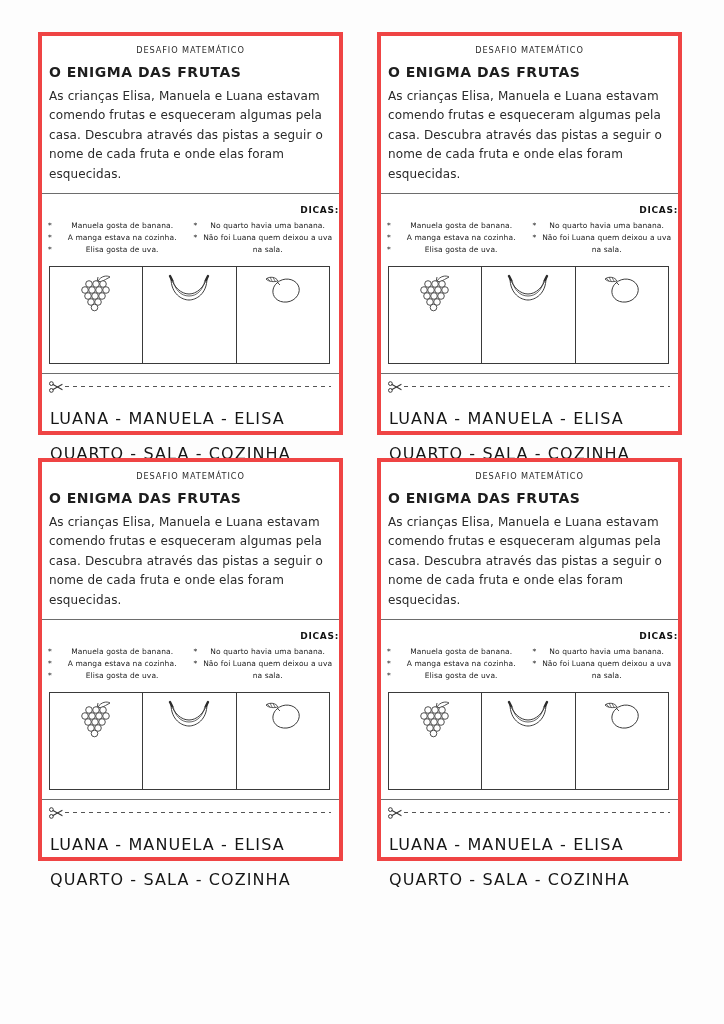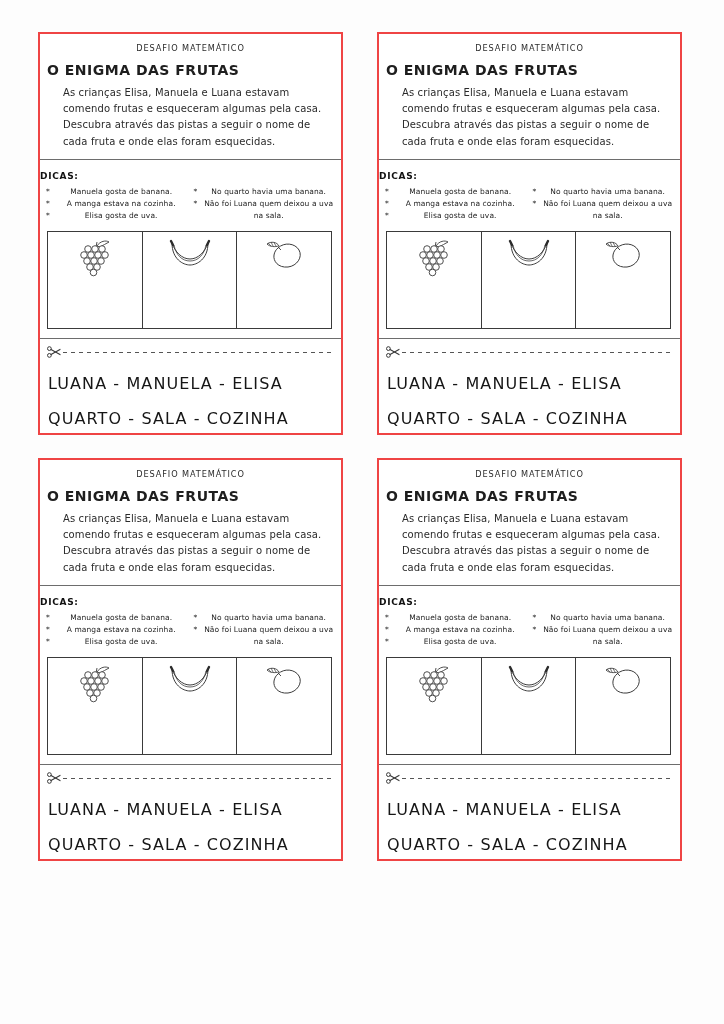--- a/index.html
+++ b/index.html
@@ -26,21 +26,21 @@
     position: absolute;
     left: 38px;
     top: 32px;
     width: 652px;
     height: 835px;
   }
   .card {
     position: absolute;
     width: 305px;
     height: 403px;
-    border: 2px solid #ef4444;
+    border: 4px solid #ef4444;
     background: #ffffff;
     box-sizing: border-box;
   }
   .card.pos-0 { left: 0px;   top: 0px; }
   .card.pos-1 { left: 339px; top: 0px; }
   .card.pos-2 { left: 0px;   top: 426px; }
   .card.pos-3 { left: 339px; top: 426px; }
 
   
   .hdr-title {
@@ -51,37 +51,36 @@
     padding-top: 9px;
   }
   .sub-title {
     font-size: 14px;
     letter-spacing: 0.5px;
     color: #1e1e1e;
     padding: 9px 0 0 7px;
     font-weight: 600;
   }
   .intro {
-    font-size: 10px;
+    font-size: 12px;
     line-height: 1.62;
     color: #2a2a2a;
     padding: 7px 12px 0 7px;
     letter-spacing: 0.12px;
-    margin-left: 16px;
   }
 
   .divider {
     height: 1px;
     background: #6d6d6d;
     margin-top: 9px;
   }
 
   
   .dicas-head {
-    text-align: left;
+    text-align: right;
     font-size: 9px;
     font-weight: 700;
     letter-spacing: 0.7px;
     color: #111;
     padding: 11px 0 5px 0;
   }
   .clue-cols {
     display: flex;
     padding: 0 4px 0 6px;
     gap: 4px;

